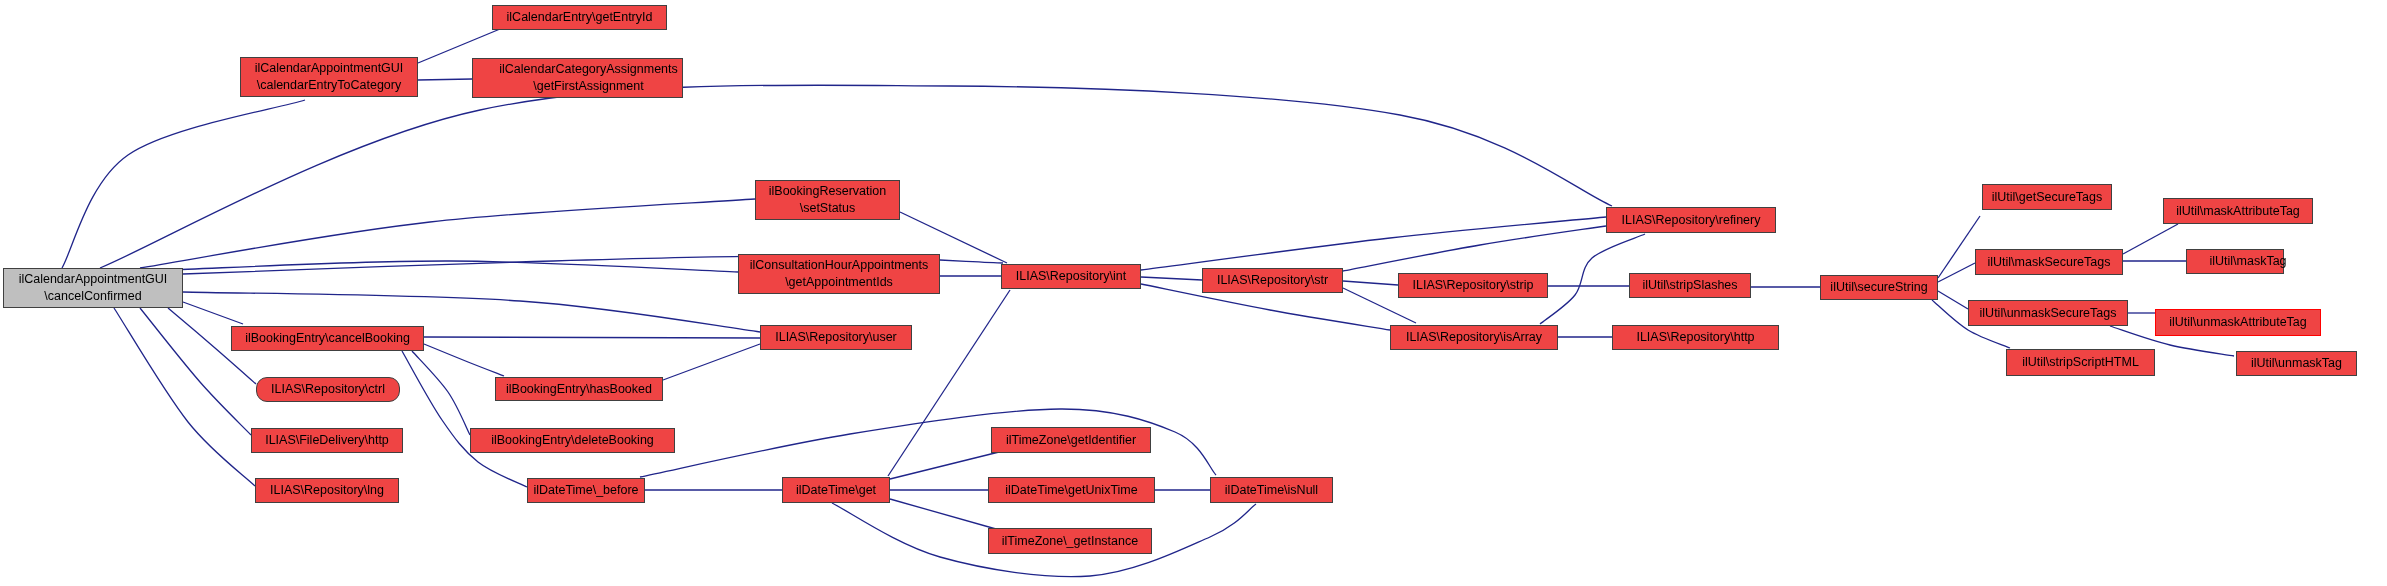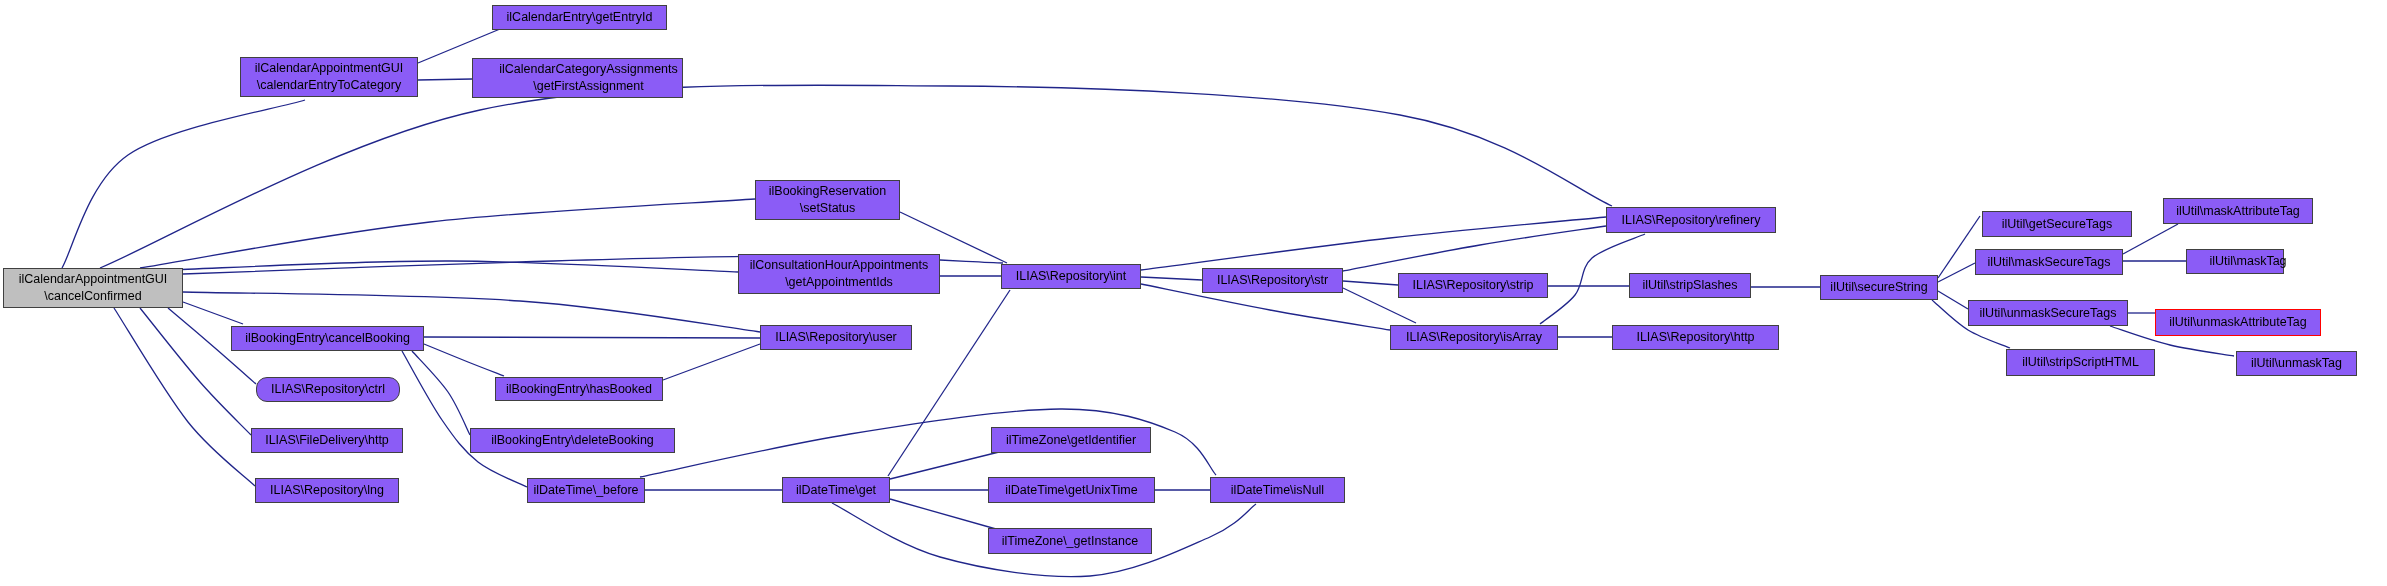--- a/index.html
+++ b/index.html
@@ -2,21 +2,21 @@
 <html><head>
 <meta charset="utf-8">
 <style>
   html,body{margin:0;padding:0;background:#ffffff;}
   #canvas{position:relative;width:2387px;height:586px;background:#ffffff;overflow:hidden;
           font-family:"Liberation Sans",sans-serif;}
   #edge-layer{position:absolute;left:0;top:0;width:2387px;height:586px;}
   #edge-layer path{fill:none;stroke-width:1.3px;}
   .node{position:absolute;display:flex;align-items:center;justify-content:center;
         text-align:center;white-space:pre-line;box-sizing:border-box;
-        font-size:12.5px;line-height:1.35;color:#000;background:#8b5cf6;
+        font-size:12.5px;line-height:1.35;color:#000;background:#ef4444;
         border:1px solid #404040;padding:0 2px;cursor:pointer;}
   .node.current{background:#bfbfbf;}
   .node.red{border:1.6px solid #ff0000;margin-top:9px;}
 </style>
 </head>
 <body>
 
 <div id="canvas" style="background: rgb(255, 255, 255);">
   <svg id="edge-layer" viewBox="0 0 2387 586" xmlns="http://www.w3.org/2000/svg">
     <defs>
@@ -86,34 +86,34 @@
 \getAppointmentIds</div>
       <div class="node" style="left: 760px; top: 325px; width: 152px; height: 25px;">ILIAS\Repository\user</div>
       <div class="node" style="left: 1001px; top: 264px; width: 140px; height: 25px;">ILIAS\Repository\int</div>
       <div class="node" style="left: 1202px; top: 268px; width: 141px; height: 25px;">ILIAS\Repository\str</div>
       <div class="node" style="left: 1606px; top: 207px; width: 170px; height: 26px;">ILIAS\Repository\refinery</div>
       <div class="node" style="left: 1398px; top: 273px; width: 150px; height: 25px;">ILIAS\Repository\strip</div>
       <div class="node" style="left: 1629px; top: 273px; width: 122px; height: 25px;">ilUtil\stripSlashes</div>
       <div class="node" style="left: 1390px; top: 325px; width: 168px; height: 25px;">ILIAS\Repository\isArray</div>
       <div class="node" style="left: 1612px; top: 325px; width: 167px; height: 25px;">ILIAS\Repository\http</div>
       <div class="node" style="left: 1820px; top: 275px; width: 118px; height: 25px;">ilUtil\secureString</div>
-      <div class="node" style="left: 1982px; top: 211px; width: 150px; height: 26px;">ilUtil\getSecureTags</div>
+      <div class="node" style="left: 1982px; top: 184px; width: 130px; height: 26px;">ilUtil\getSecureTags</div>
       <div class="node" style="left: 1975px; top: 249px; width: 148px; height: 26px;">ilUtil\maskSecureTags</div>
       <div class="node" style="left: 1968px; top: 300px; width: 160px; height: 26px;">ilUtil\unmaskSecureTags</div>
       <div class="node" style="left: 2006px; top: 349px; width: 149px; height: 27px;">ilUtil\stripScriptHTML</div>
       <div class="node" style="left: 2163px; top: 198px; width: 150px; height: 26px;">ilUtil\maskAttributeTag</div>
       <div class="node" style="left: 2186px; top: 249px; width: 98px; height: 25px; padding-left: 28px;">ilUtil\maskTag</div>
       <div class="node red" style="left: 2155px; top: 300px; width: 166px; height: 27px;">ilUtil\unmaskAttributeTag</div>
       <div class="node" style="left: 2236px; top: 351px; width: 121px; height: 25px;">ilUtil\unmaskTag</div>
       <div class="node" style="left: 231px; top: 326px; width: 193px; height: 25px;">ilBookingEntry\cancelBooking</div>
       <div class="node" style="left: 256px; top: 377px; width: 144px; height: 25px; border-radius: 11px;">ILIAS\Repository\ctrl</div>
       <div class="node" style="left: 251px; top: 428px; width: 152px; height: 25px;">ILIAS\FileDelivery\http</div>
       <div class="node" style="left: 255px; top: 478px; width: 144px; height: 25px;">ILIAS\Repository\lng</div>
       <div class="node" style="left: 495px; top: 377px; width: 168px; height: 24px;">ilBookingEntry\hasBooked</div>
       <div class="node" style="left: 470px; top: 428px; width: 205px; height: 25px;">ilBookingEntry\deleteBooking</div>
       <div class="node" style="left: 527px; top: 478px; width: 118px; height: 25px;">ilDateTime\_before</div>
       <div class="node" style="left: 782px; top: 477px; width: 108px; height: 26px;">ilDateTime\get</div>
       <div class="node" style="left: 991px; top: 427px; width: 160px; height: 26px;">ilTimeZone\getIdentifier</div>
       <div class="node" style="left: 988px; top: 477px; width: 167px; height: 26px;">ilDateTime\getUnixTime</div>
       <div class="node" style="left: 988px; top: 528px; width: 164px; height: 26px;">ilTimeZone\_getInstance</div>
-      <div class="node" style="left: 1210px; top: 477px; width: 135px; height: 26px;">ilDateTime\isNull</div>
+      <div class="node" style="left: 1210px; top: 477px; width: 123px; height: 26px;">ilDateTime\isNull</div>
     </div>
 </div>
 
 </body></html>

